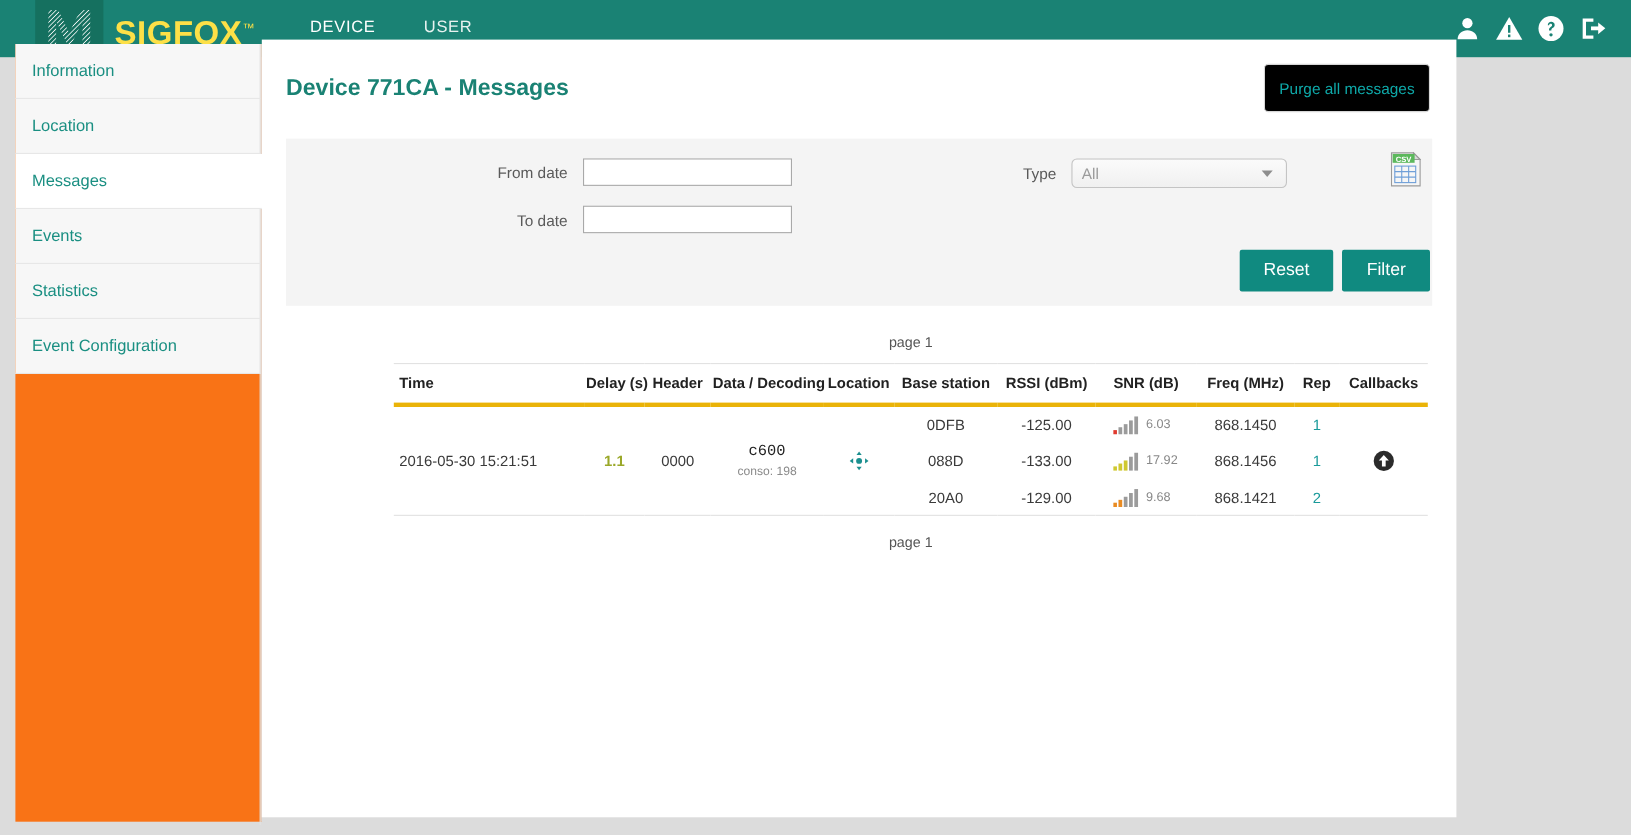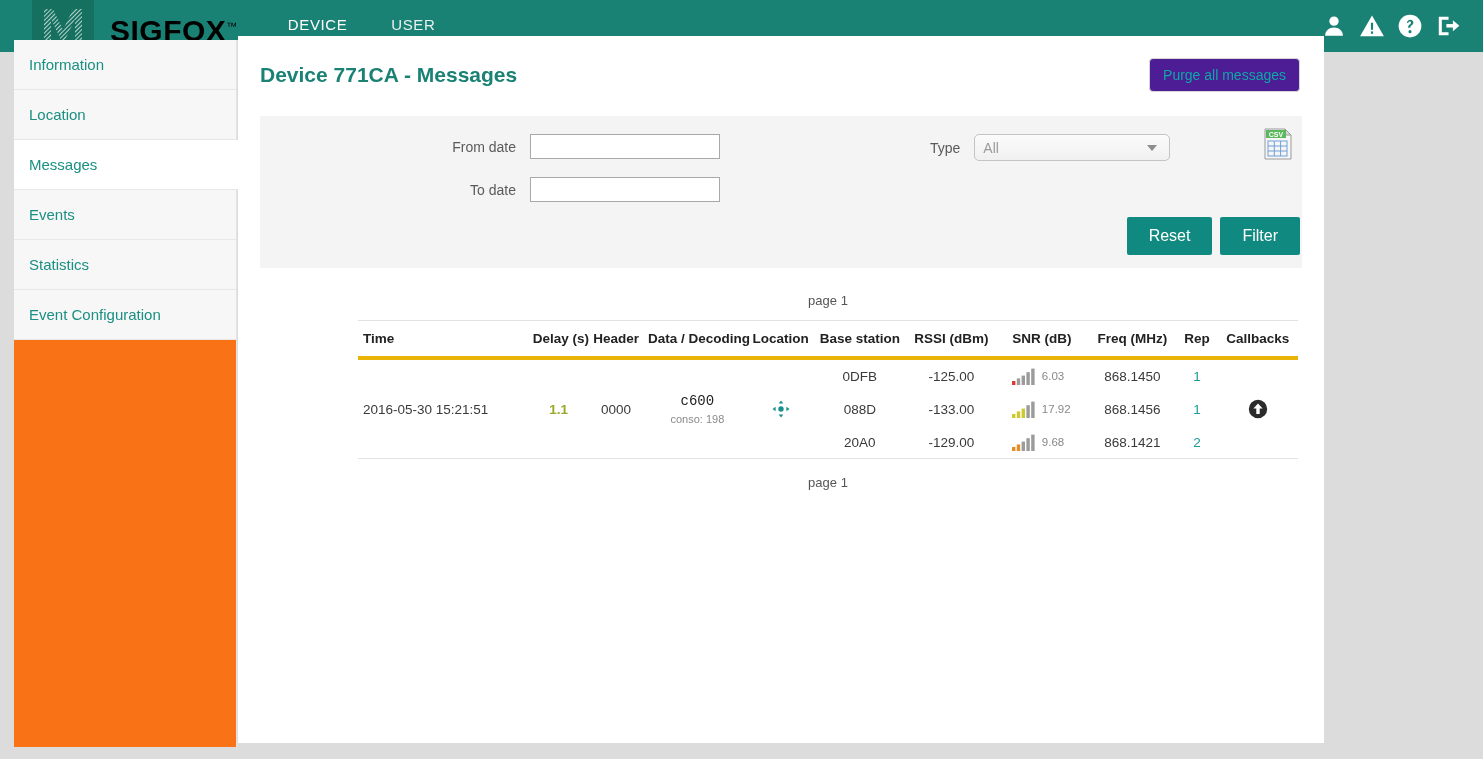--- a/index.html
+++ b/index.html
@@ -17,22 +17,22 @@
     background: #1a8274;
     display: flex; align-items: stretch;
   }
   .logo-block {
     width: 62px; height: 52px; margin-left: 32px;
     background: #15705f;
     display: flex; align-items: center; justify-content: center;
   }
   .logo-mark { width: 44px; height: 40px; display: block; }
   .brand {
-    color: #000000; font-size: 30px; font-weight: bold;
-    letter-spacing: 0.5px; line-height: 52px; padding-left: 16px;
+    color: #fde047; font-size: 30px; font-weight: bold;
+    letter-spacing: 0.5px; line-height: 52px; padding-left: 10px;
     font-family: "Liberation Sans", sans-serif;
     text-align: center;
   }
   .brand sup { font-size: 11px; vertical-align: super; font-weight: normal; }
   .nav-links { display: flex; align-items: stretch; margin-left: 28px; }
   .nav-link {
     color: #e7f2f0; font-size: 15px; letter-spacing: 0.6px;
     padding: 0 22px; display: flex; align-items: center;
     cursor: pointer; border-bottom: 3px solid transparent;
     height: 52px;
@@ -76,23 +76,23 @@
   }
   .title-row {
     display: flex; align-items: center;
     padding: 22px 24px 0 22px;
   }
   .page-title {
     color: #1a8274; font-size: 21px; font-weight: bold;
   }
   .purge-btn {
     margin-left: auto;
-    background: #4c1d95; border: 1px solid #d6d6d6; border-radius: 4px;
+    background: #000000; border: 1px solid #d6d6d6; border-radius: 4px;
     color: #0ea8a8; font-size: 14px;
-    padding: 8px 13px; cursor: pointer;
+    padding: 13px 13px; cursor: pointer;
   }
 
   
   .filter-panel {
     margin: 24px 22px 0 22px;
     background: #f4f4f4;
     height: 152px;
     position: relative;
   }
   .field-row { display: flex; align-items: center; position: absolute; }

